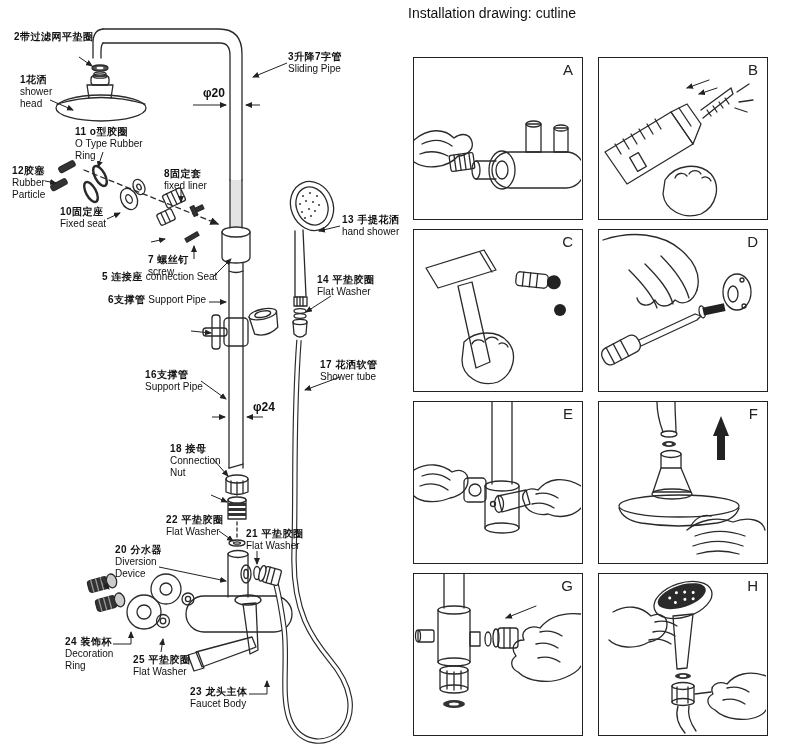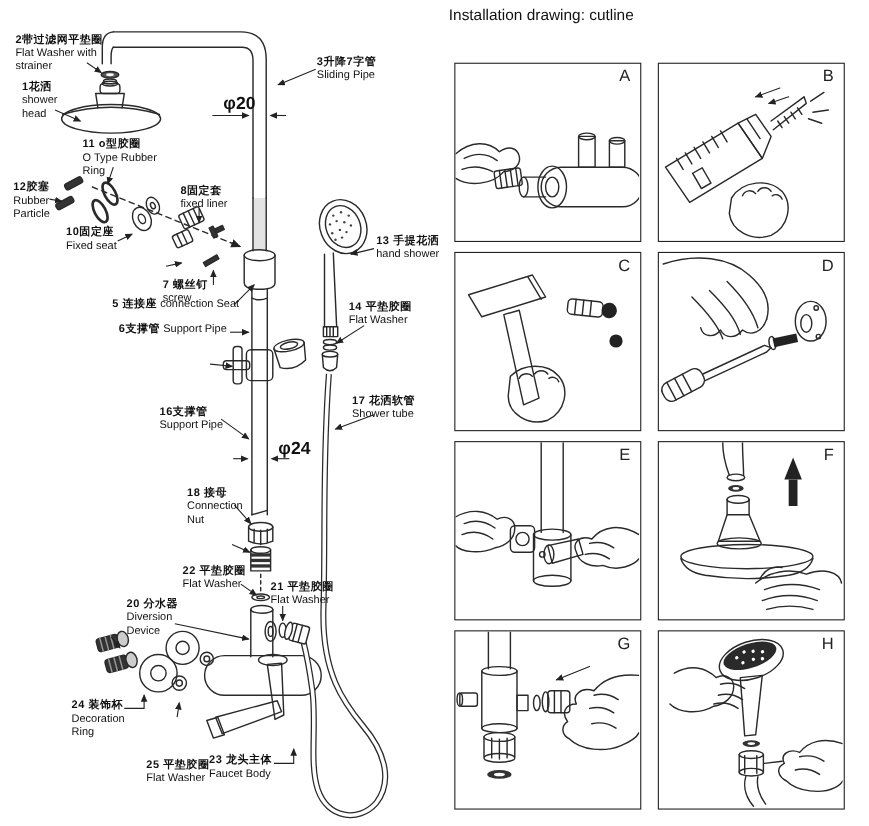--- a/index.html
+++ b/index.html
@@ -4,21 +4,21 @@
 <style>
   html,body{margin:0;padding:0;}
   body{width:790px;height:751px;position:relative;background:#fff;
        font-family:"Liberation Sans","DejaVu Sans",sans-serif;color:#111;overflow:hidden;}
   #diagram{position:absolute;left:0;top:0;width:400px;height:689px;}
   #diagram svg{position:absolute;left:0;top:0;}
   .lbl{position:absolute;font-size:10px;line-height:1.18;color:#111;}
   .lbl .cn{display:block;font-weight:bold;letter-spacing:.5px;}
   .lbl .en{display:block;white-space:pre-line;}
   .lbl.inline .cn,.lbl.inline .en{display:inline;}
-  .dim{position:absolute;font-size:16px;font-weight:bold;text-align:center;}
+  .dim{position:absolute;font-size:12px;font-weight:bold;text-align:center;}
   #rhead{position:absolute;left:408px;top:4px;}
   #rhead .t-cn{font-size:20px;font-weight:bold;letter-spacing:2px;}
   #rhead .t-en{font-size:14px;margin-top:1px;}
   #grid{position:absolute;left:413px;top:57px;display:grid;
         grid-template-columns:170px 170px;grid-auto-rows:163px;column-gap:15px;row-gap:9px;}
   .panel{position:relative;border:1.5px solid #222;background:#fff;overflow:hidden;box-sizing:border-box;}
   .panel .letter{position:absolute;top:3px;right:9px;font-size:15px;color:#222;}
   .panel svg{position:absolute;left:0;top:0;}
   svg .ln{fill:none;stroke:#2a2a2a;stroke-width:1.3;stroke-linecap:round;stroke-linejoin:round;}
   svg .ldr{fill:none;stroke:#222;stroke-width:1;}
@@ -220,22 +220,20 @@
       <path d="M159,567 L226,581" marker-end="url(#arr)"></path>
       <path d="M101,579 L109,589" marker-end="url(#arr)"></path>
       <path d="M113,644 L131,644 L131,632" marker-end="url(#arr)"></path>
       <path d="M161,652 L163,639" marker-end="url(#arr)"></path>
       <path d="M249,694 L267,694 L267,681" marker-end="url(#arr)"></path>
     </g>
   </svg>
 
   <div class="lbl" style="left:14px;top:31px;width:112px">
       <span class="cn">2带过滤网平垫圈</span>
-      <span class="en">Flat Washer with
-strainer</span>
     </div>
   <div class="lbl" style="left:20px;top:74px">
       <span class="cn">1花洒</span>
       <span class="en">shower
 head</span>
     </div>
   <div class="lbl" style="left:288px;top:51px">
       <span class="cn">3升降7字管</span>
       <span class="en">Sliding Pipe</span>
     </div>
@@ -295,21 +293,21 @@
   <div class="lbl" style="left:115px;top:544px">
       <span class="cn">20 分水器</span>
       <span class="en">Diversion
 Device</span>
     </div>
   <div class="lbl" style="left:65px;top:636px">
       <span class="cn">24 装饰杯</span>
       <span class="en">Decoration
 Ring</span>
     </div>
-  <div class="lbl" style="left:133px;top:690px">
+  <div class="lbl" style="left:133px;top:654px">
       <span class="cn">25 平垫胶圈</span>
       <span class="en">Flat Washer</span>
     </div>
   <div class="lbl" style="left:190px;top:686px">
       <span class="cn">23 龙头主体</span>
       <span class="en">Faucet Body</span>
     </div>
 
   <div class="dim" style="left:203px;top:86px">φ20</div>
   <div class="dim" style="left:253px;top:400px">φ24</div>

